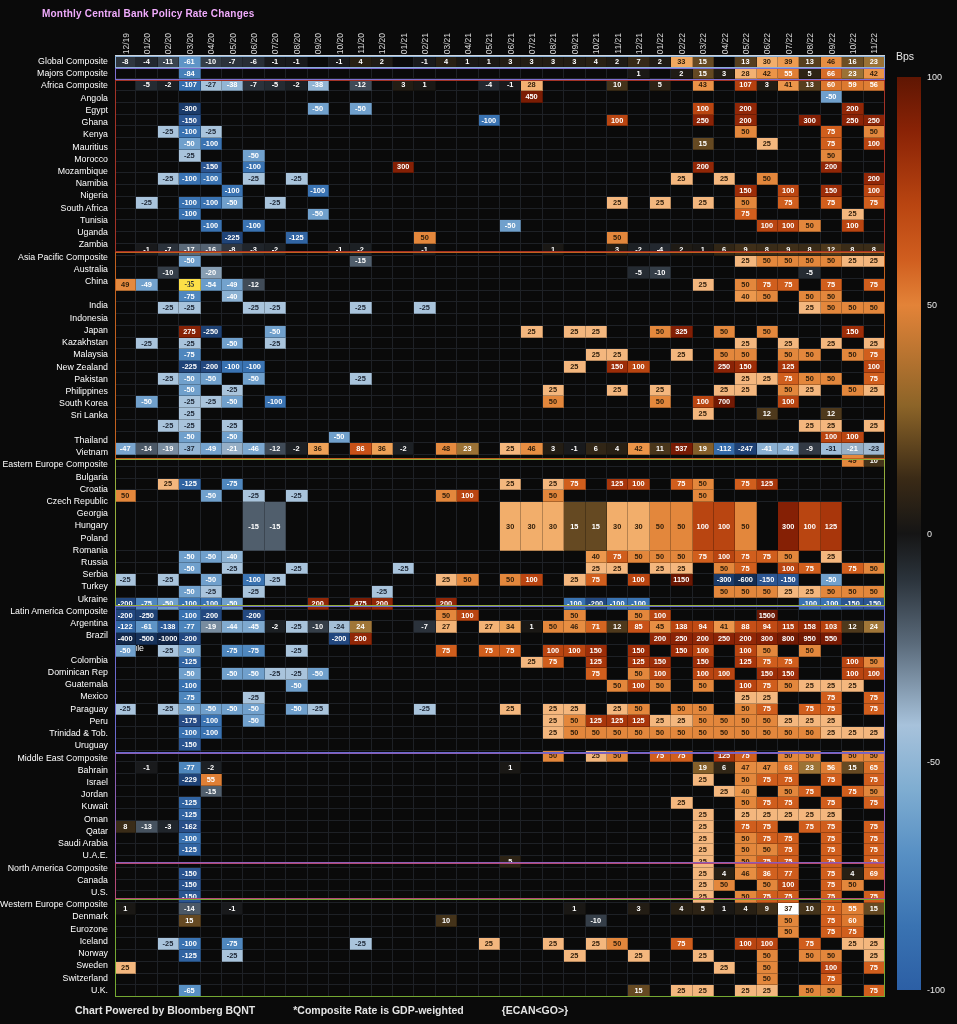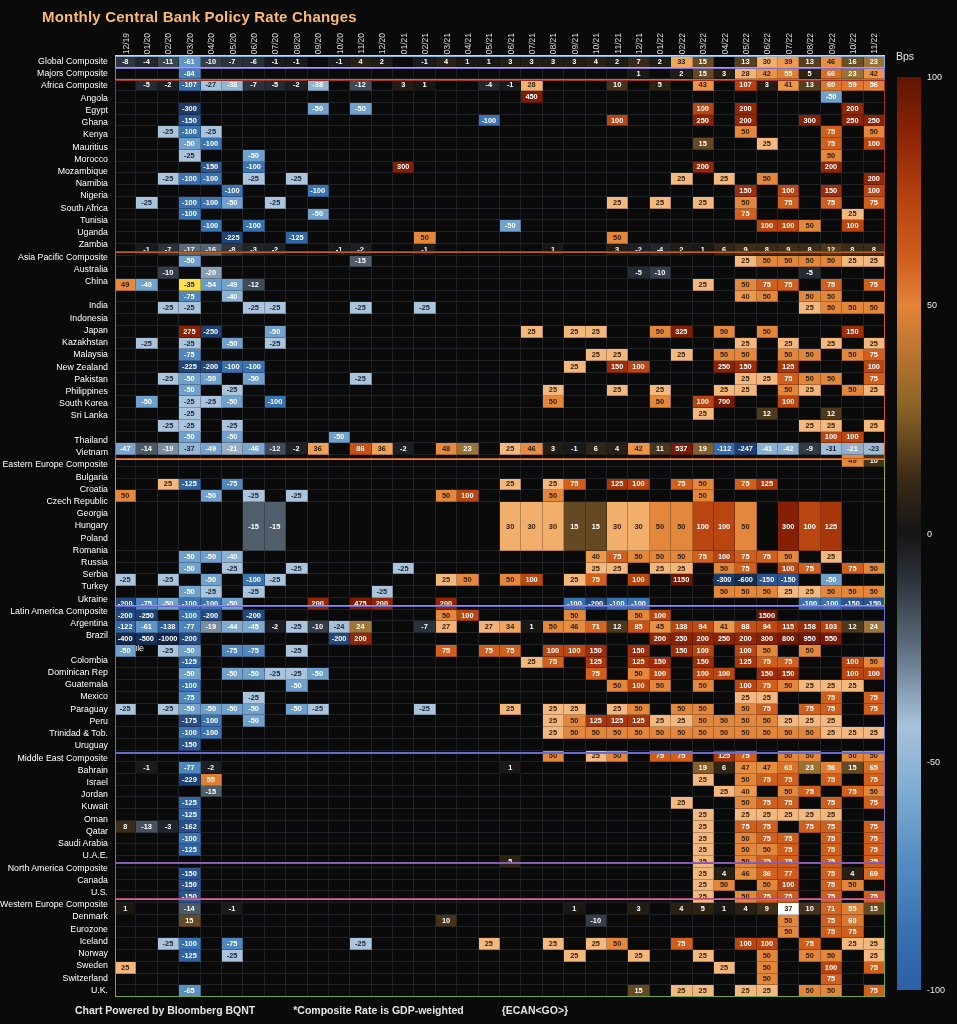--- a/index.html
+++ b/index.html
@@ -1,18 +1,18 @@
 <!DOCTYPE html>
 <html><head>
 <meta charset="utf-8">
 <style>
   html,body{margin:0;padding:0;background:#000;}
   #chart{position:relative;width:957px;height:1024px;background:#0a0a0a;overflow:hidden;
          font-family:"Liberation Sans",sans-serif;color:#fff;}
-  #title{position:absolute;left:42px;top:8px;font-size:15px;font-weight:bold;letter-spacing:.2px;color:#fdba74;}
+  #title{position:absolute;left:42px;top:8px;font-size:10px;font-weight:bold;letter-spacing:.2px;color:#f0abfc;}
   #headers{position:absolute;left:115px;top:8px;width:770px;height:46px;}
   .colhead{position:absolute;top:0;height:46px;display:flex;align-items:flex-end;justify-content:center;}
   .colhead span{writing-mode:vertical-rl;transform:rotate(180deg);font-size:8.5px;color:#d8d8d8;}
   #rowlabels{position:absolute;left:0;top:55px;width:112px;}
   .rowlabel{position:absolute;left:0;width:112px;text-align:right;padding-right:4px;box-sizing:border-box;
             font-size:8.8px;color:#fff;white-space:nowrap;overflow:hidden;}
   #plot{position:absolute;left:115px;top:55px;width:770px;height:941px;border-top:1px solid #cfd6de;
         display:grid;grid-template-columns:repeat(36,1fr);grid-template-rows:repeat(77,1fr);box-sizing:content-box;}
   .cell{display:flex;align-items:center;justify-content:center;font-size:7.4px;font-weight:bold;
         box-sizing:border-box;border-right:1px solid #1e2126;border-bottom:1px solid #1e2126;overflow:hidden;}
@@ -902,21 +902,21 @@
       <div class="cell"></div>
       <div class="cell"></div>
       <div class="cell"></div>
       <div class="cell filled" style="background: rgb(37, 43, 50); color: rgb(255, 255, 255);">-5</div>
       <div class="cell"></div>
       <div class="cell"></div>
       <div class="cell"></div>
       <div class="cell filled" style="background: rgb(228, 137, 62); color: rgb(51, 32, 12);">49</div>
       <div class="cell filled" style="background: rgb(115, 162, 205); color: rgb(255, 255, 255);">-49</div>
       <div class="cell"></div>
-      <div class="cell filled" style="background: #fde047; color: rgb(28, 37, 51);">-35</div>
+      <div class="cell filled" style="background: #fde047; color: rgb(28, 37, 51); font-family: Liberation Serif, serif;">-35</div>
       <div class="cell filled" style="background: rgb(106, 156, 202); color: rgb(255, 255, 255);">-54</div>
       <div class="cell filled" style="background: rgb(115, 162, 205); color: rgb(255, 255, 255);">-49</div>
       <div class="cell filled" style="background: rgb(64, 75, 87); color: rgb(255, 255, 255);">-12</div>
       <div class="cell"></div>
       <div class="cell"></div>
       <div class="cell"></div>
       <div class="cell"></div>
       <div class="cell"></div>
       <div class="cell"></div>
       <div class="cell"></div>

